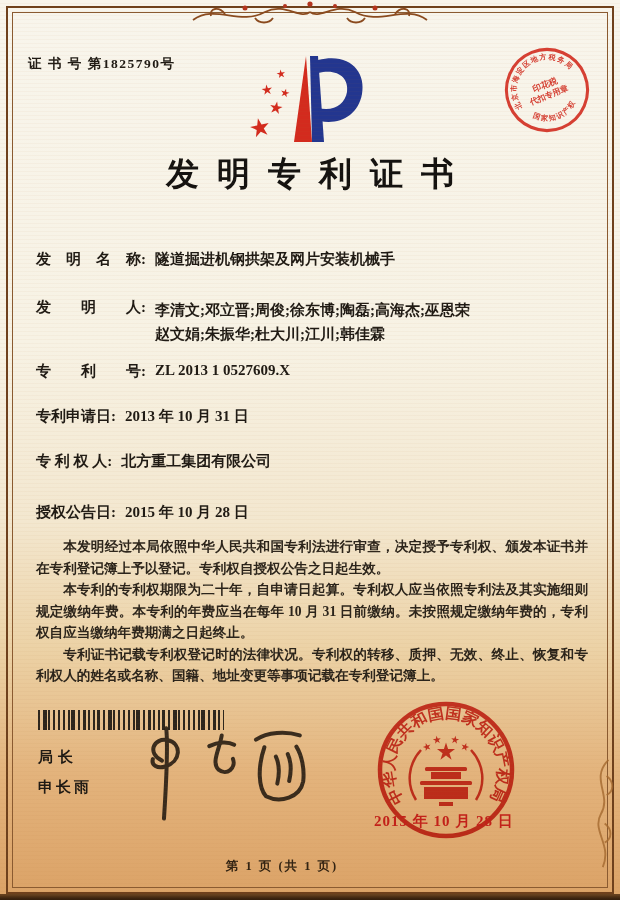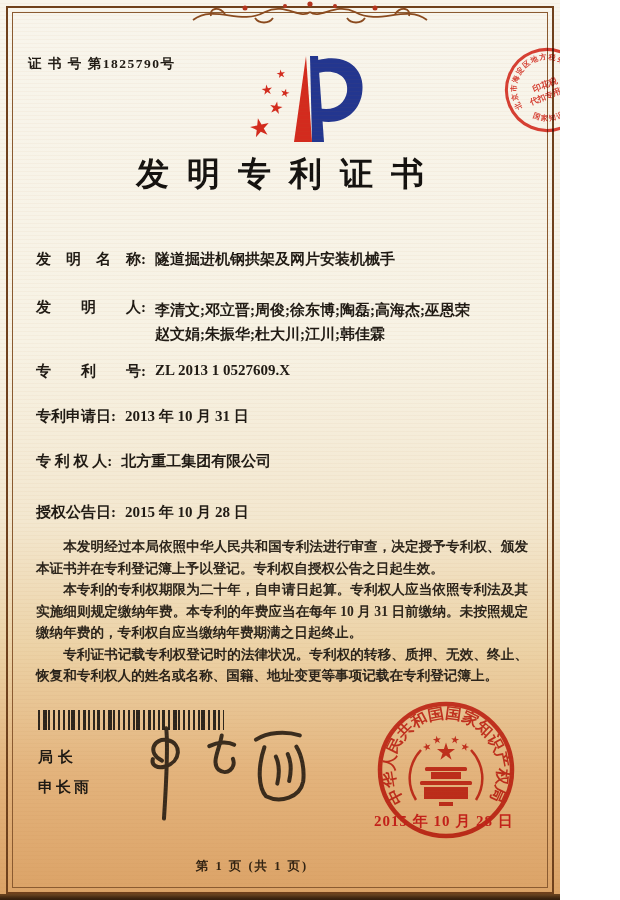--- a/index.html
+++ b/index.html
@@ -1,17 +1,17 @@
 <!DOCTYPE html>
 <html><head>
 <meta charset="utf-8">
 <style>
   html,body{margin:0;padding:0;}
   .page{
-    position:relative; width:560px; height:900px; overflow:hidden;
+    position:relative; width:620px; height:900px; overflow:hidden;
     font-family:"Liberation Serif","DejaVu Serif",serif;
     background:linear-gradient(180deg,#f8f5ec 0%,#f7f2e4 38%,#f3e7cf 58%,#ecd2a6 72%,#e3b37c 86%,#dca express 100%);
     background:linear-gradient(180deg,#f8f5ec 0%,#f7f2e4 38%,#f3e7cf 58%,#ecd2a6 72%,#e3b37c 86%,#dba266 100%);
     color:#1f1a14;
   }
   .page::after{ 
     content:""; position:absolute; inset:0; pointer-events:none;
     background:repeating-linear-gradient(0deg, rgba(170,110,50,.045) 0 1px, transparent 1px 4px);
   }
   .frame-outer{position:absolute; inset:6px; border:2px solid #6e401c; pointer-events:none;}

